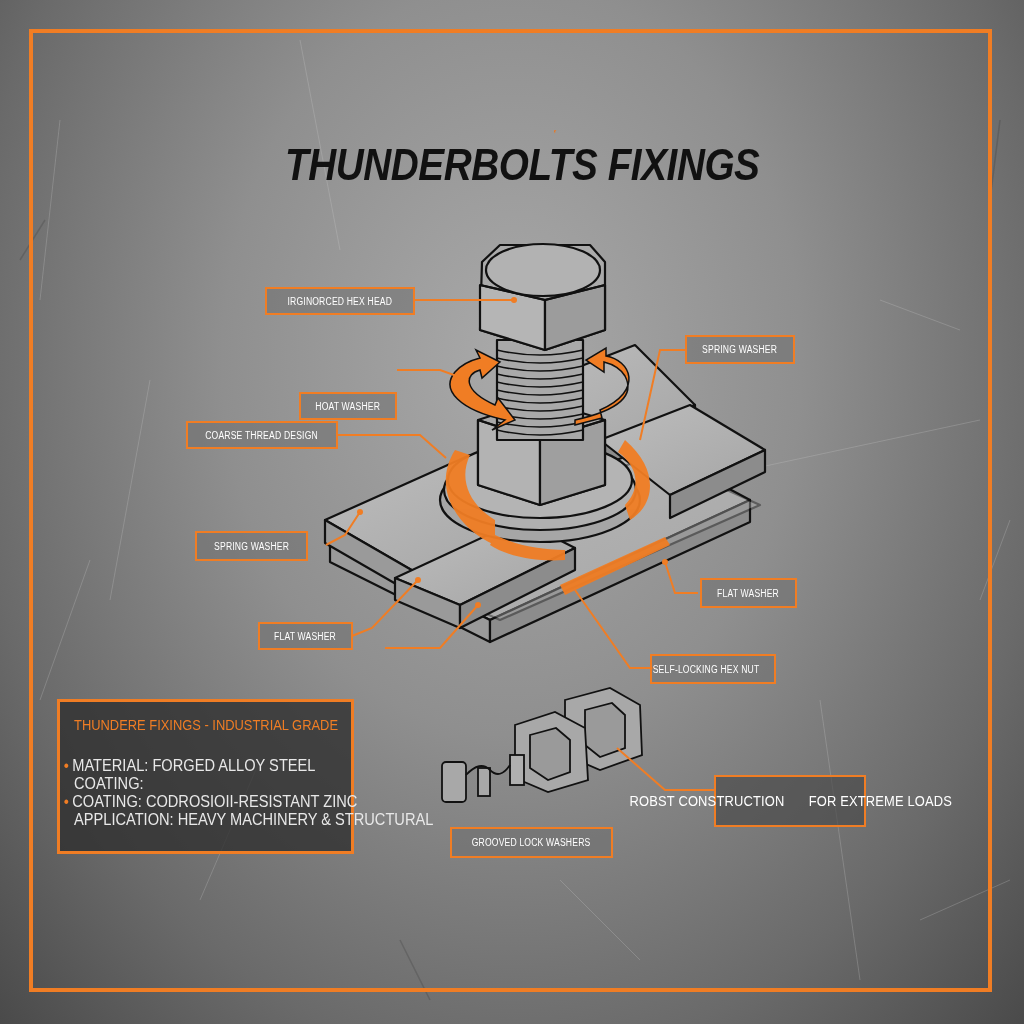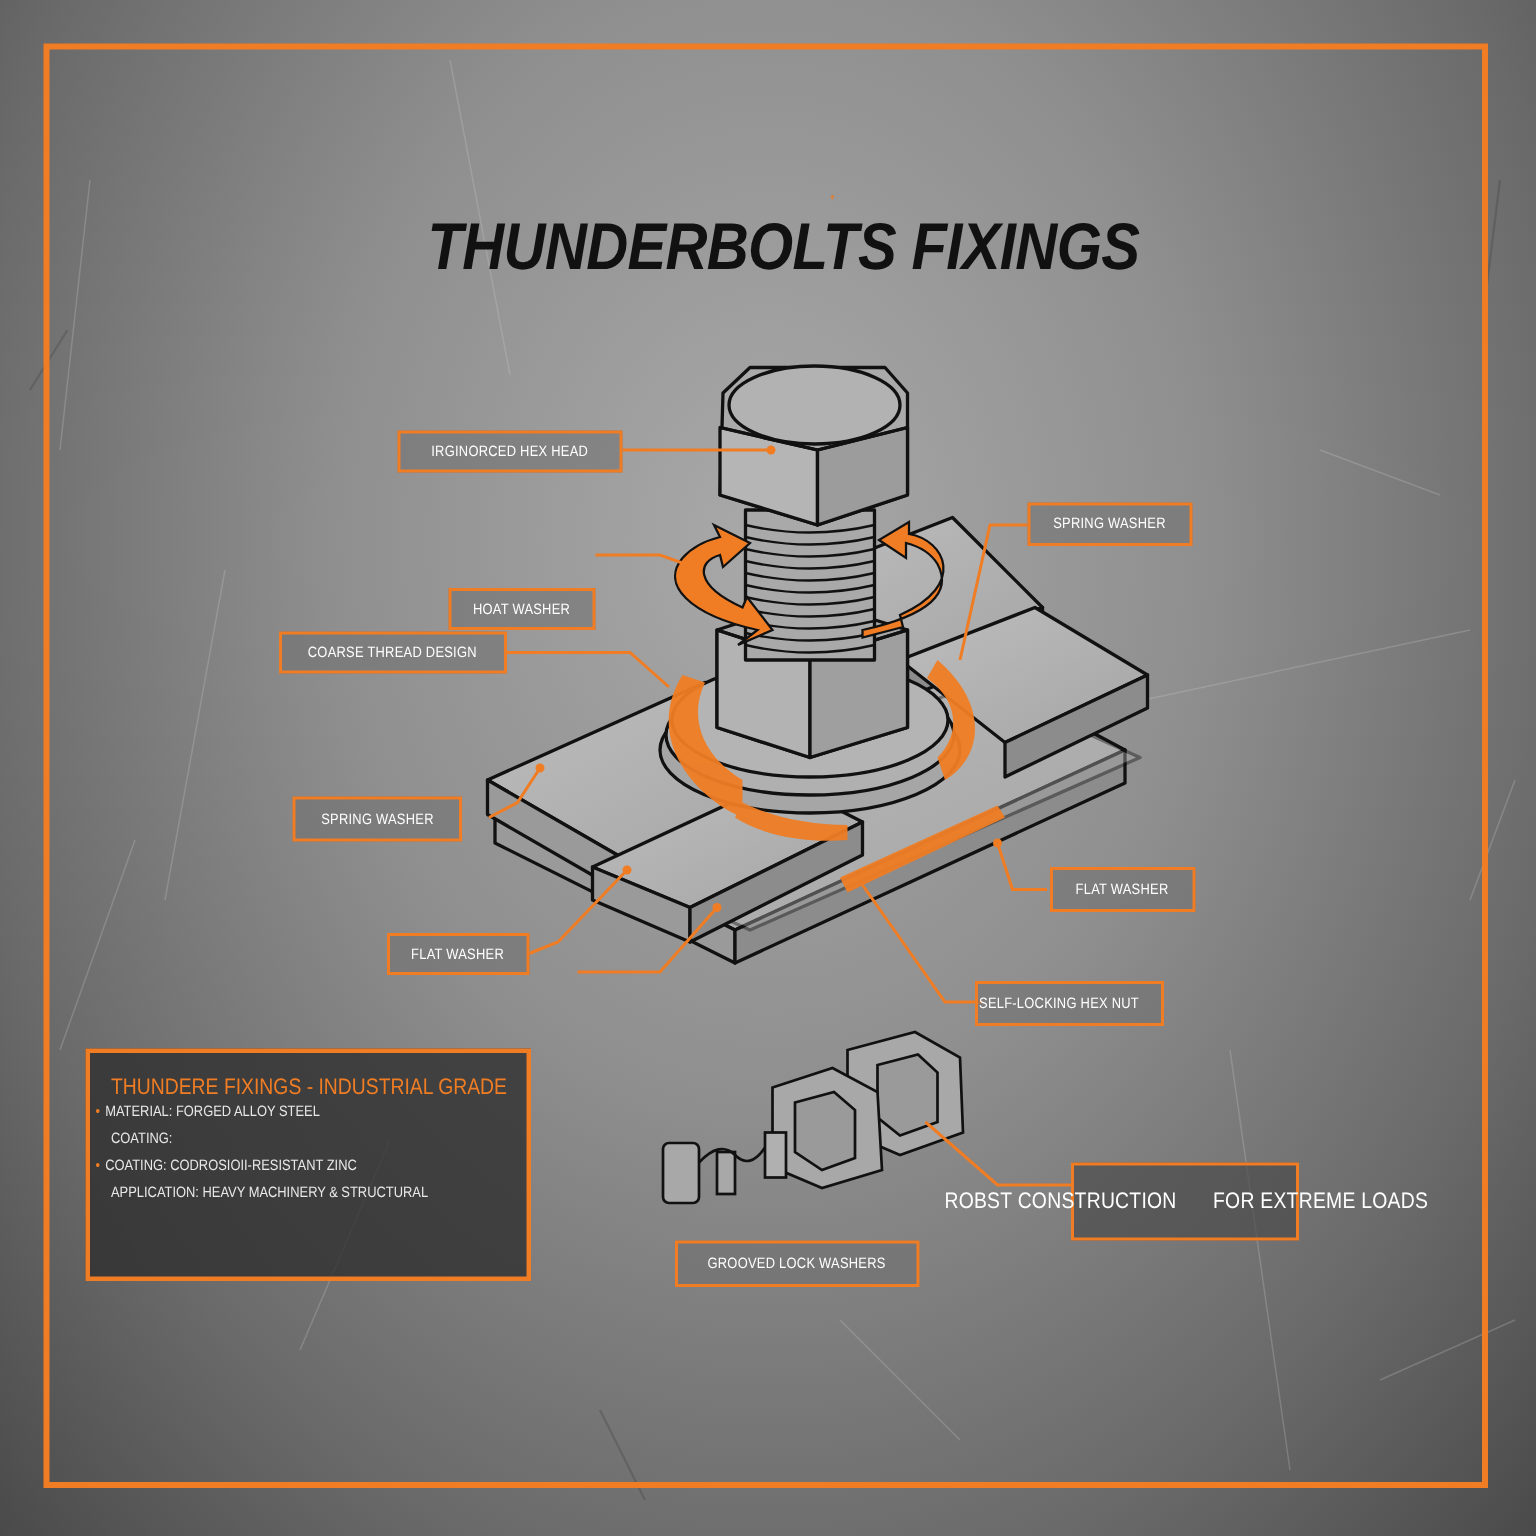--- a/index.html
+++ b/index.html
@@ -31,21 +31,21 @@
   }
   .callout span { display:inline-block; transform:scaleX(0.86); }
   .callout.two-line { flex-direction:row; line-height:22px; font-size:15px; }
   .info {
     position:absolute; left:57px; top:699px; width:297px; height:155px;
     box-sizing:border-box; border:3px solid #f07d24;
     background:rgba(45,45,45,0.78); padding:10px 14px;
     font-family:Liberation Sans, sans-serif;
   }
   .info-title { color:#f07d24; font-size:15px; margin-top:4px; transform:scaleX(0.86); transform-origin:left; white-space:nowrap;}
-  .info-list { color:#e8e8e8; font-size:10px; line-height:18px; }
+  .info-list { margin-top:24px; color:#e8e8e8; font-size:17px; line-height:18px; }
   .info-row { position:relative; padding-left:0; white-space:nowrap; transform:scaleX(0.86); transform-origin:left;}
   .bullet { color:#f07d24; margin-left:-12px; margin-right:4px; }
   svg.illus { position:absolute; left:0; top:0; }
 </style>
 </head>
 <body>
 
 <svg class="scratches" width="1024" height="1024">
   <g stroke="#cfcfcf" stroke-opacity="0.25" stroke-width="1" fill="none">
     <path d="M60 120 L40 300"></path>

